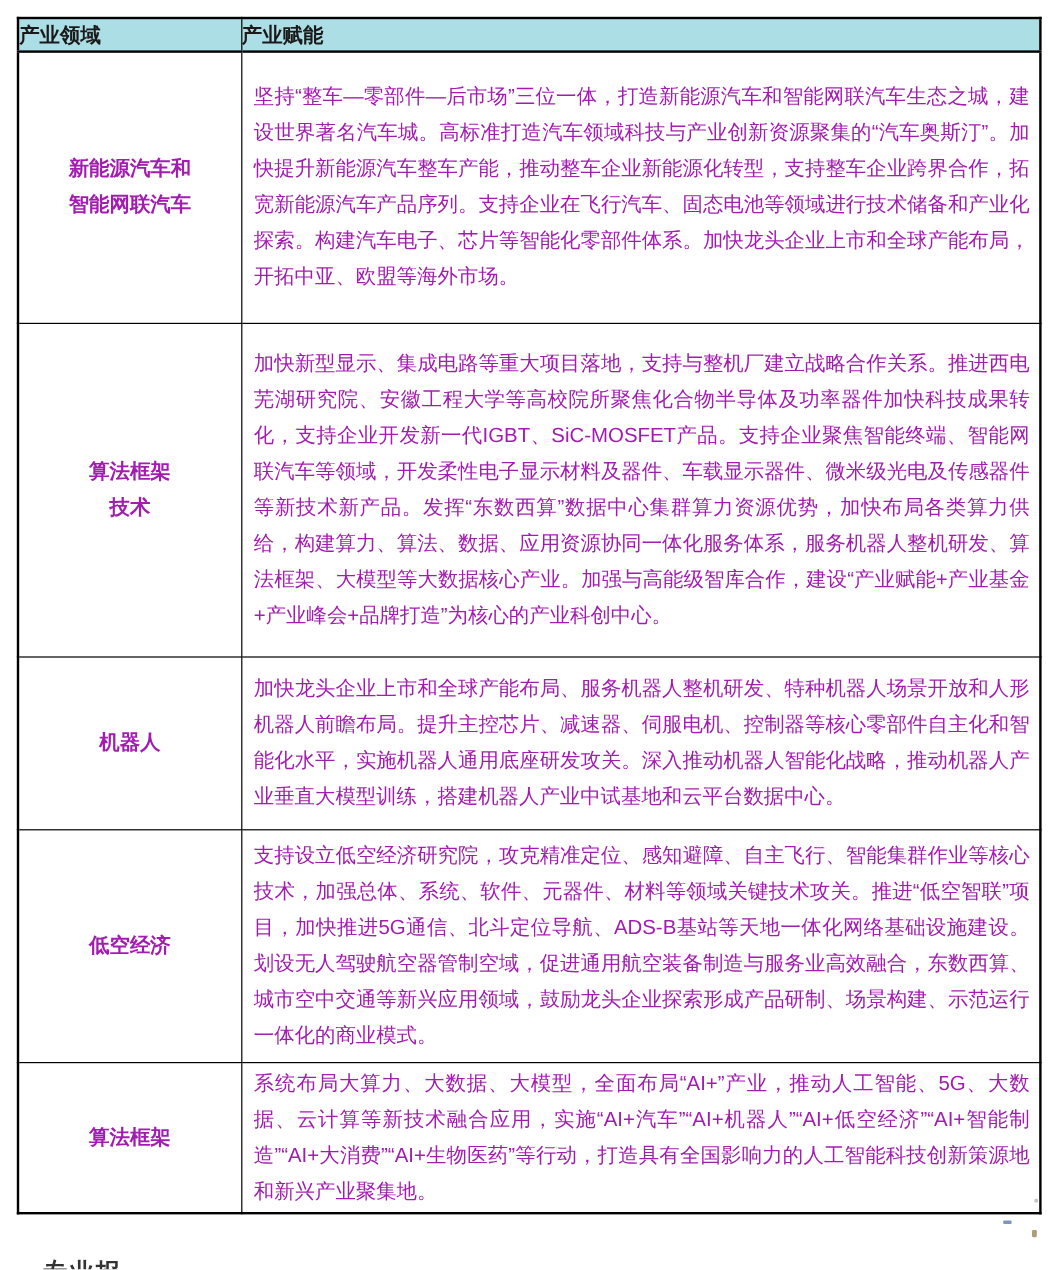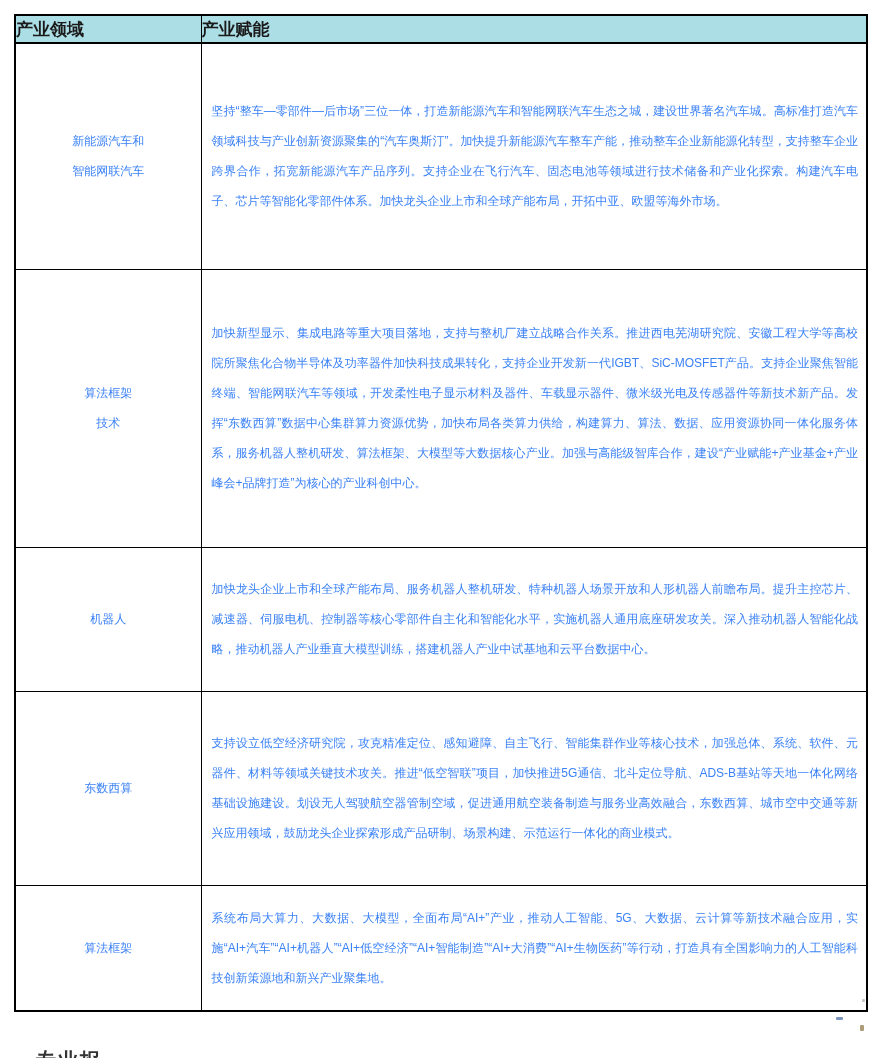--- a/index.html
+++ b/index.html
@@ -35,29 +35,30 @@
     height: 26px;
     font-size: 17px;
     font-weight: 700;
     color: #1a1a1a;
     text-align: left;
     vertical-align: middle;
     padding: 0;
   }
   td {
     border: 1px solid #000000;
-    font-size: 12px;
+    font-size: 17px;
     line-height: 30px;
-    color: #3b82f6;
+    color: #a21caf;
     vertical-align: middle;
   }
   td.field {
     text-align: center;
     white-space: pre-line;
     padding: 0 10px;
+    font-weight: bold;
   }
   td.work {
     text-align: justify;
     text-justify: inter-ideograph;
     padding: 2px 8px 2px 10px;
   }
   tr.r1 { height: 226px; }
   tr.r2 { height: 278px; }
   tr.r3 { height: 144px; }
   tr.r4 { height: 194px; }
@@ -106,21 +107,21 @@
       <tr class="r2">
         <td class="field">算法框架
 技术</td>
         <td class="work">加快新型显示、集成电路等重大项目落地，支持与整机厂建立战略合作关系。推进西电芜湖研究院、安徽工程大学等高校院所聚焦化合物半导体及功率器件加快科技成果转化，支持企业开发新一代IGBT、SiC-MOSFET产品。支持企业聚焦智能终端、智能网联汽车等领域，开发柔性电子显示材料及器件、车载显示器件、微米级光电及传感器件等新技术新产品。发挥“东数西算”数据中心集群算力资源优势，加快布局各类算力供给，构建算力、算法、数据、应用资源协同一体化服务体系，服务机器人整机研发、算法框架、大模型等大数据核心产业。加强与高能级智库合作，建设“产业赋能+产业基金+产业峰会+品牌打造”为核心的产业科创中心。</td>
       </tr>
       <tr class="r3">
         <td class="field">机器人</td>
         <td class="work">加快龙头企业上市和全球产能布局、服务机器人整机研发、特种机器人场景开放和人形机器人前瞻布局。提升主控芯片、减速器、伺服电机、控制器等核心零部件自主化和智能化水平，实施机器人通用底座研发攻关。深入推动机器人智能化战略，推动机器人产业垂直大模型训练，搭建机器人产业中试基地和云平台数据中心。</td>
       </tr>
       <tr class="r4">
-        <td class="field">东数西算</td>
+        <td class="field">低空经济</td>
         <td class="work">支持设立低空经济研究院，攻克精准定位、感知避障、自主飞行、智能集群作业等核心技术，加强总体、系统、软件、元器件、材料等领域关键技术攻关。推进“低空智联”项目，加快推进5G通信、北斗定位导航、ADS-B基站等天地一体化网络基础设施建设。划设无人驾驶航空器管制空域，促进通用航空装备制造与服务业高效融合，东数西算、城市空中交通等新兴应用领域，鼓励龙头企业探索形成产品研制、场景构建、示范运行一体化的商业模式。</td>
       </tr>
       <tr class="r5">
         <td class="field">算法框架</td>
         <td class="work">系统布局大算力、大数据、大模型，全面布局“AI+”产业，推动人工智能、5G、大数据、云计算等新技术融合应用，实施“AI+汽车”“AI+机器人”“AI+低空经济”“AI+智能制造”“AI+大消费”“AI+生物医药”等行动，打造具有全国影响力的人工智能科技创新策源地和新兴产业聚集地。</td>
       </tr>
     </tbody>
   </table>
 
   <div class="footer-fragment">专业报</div>

